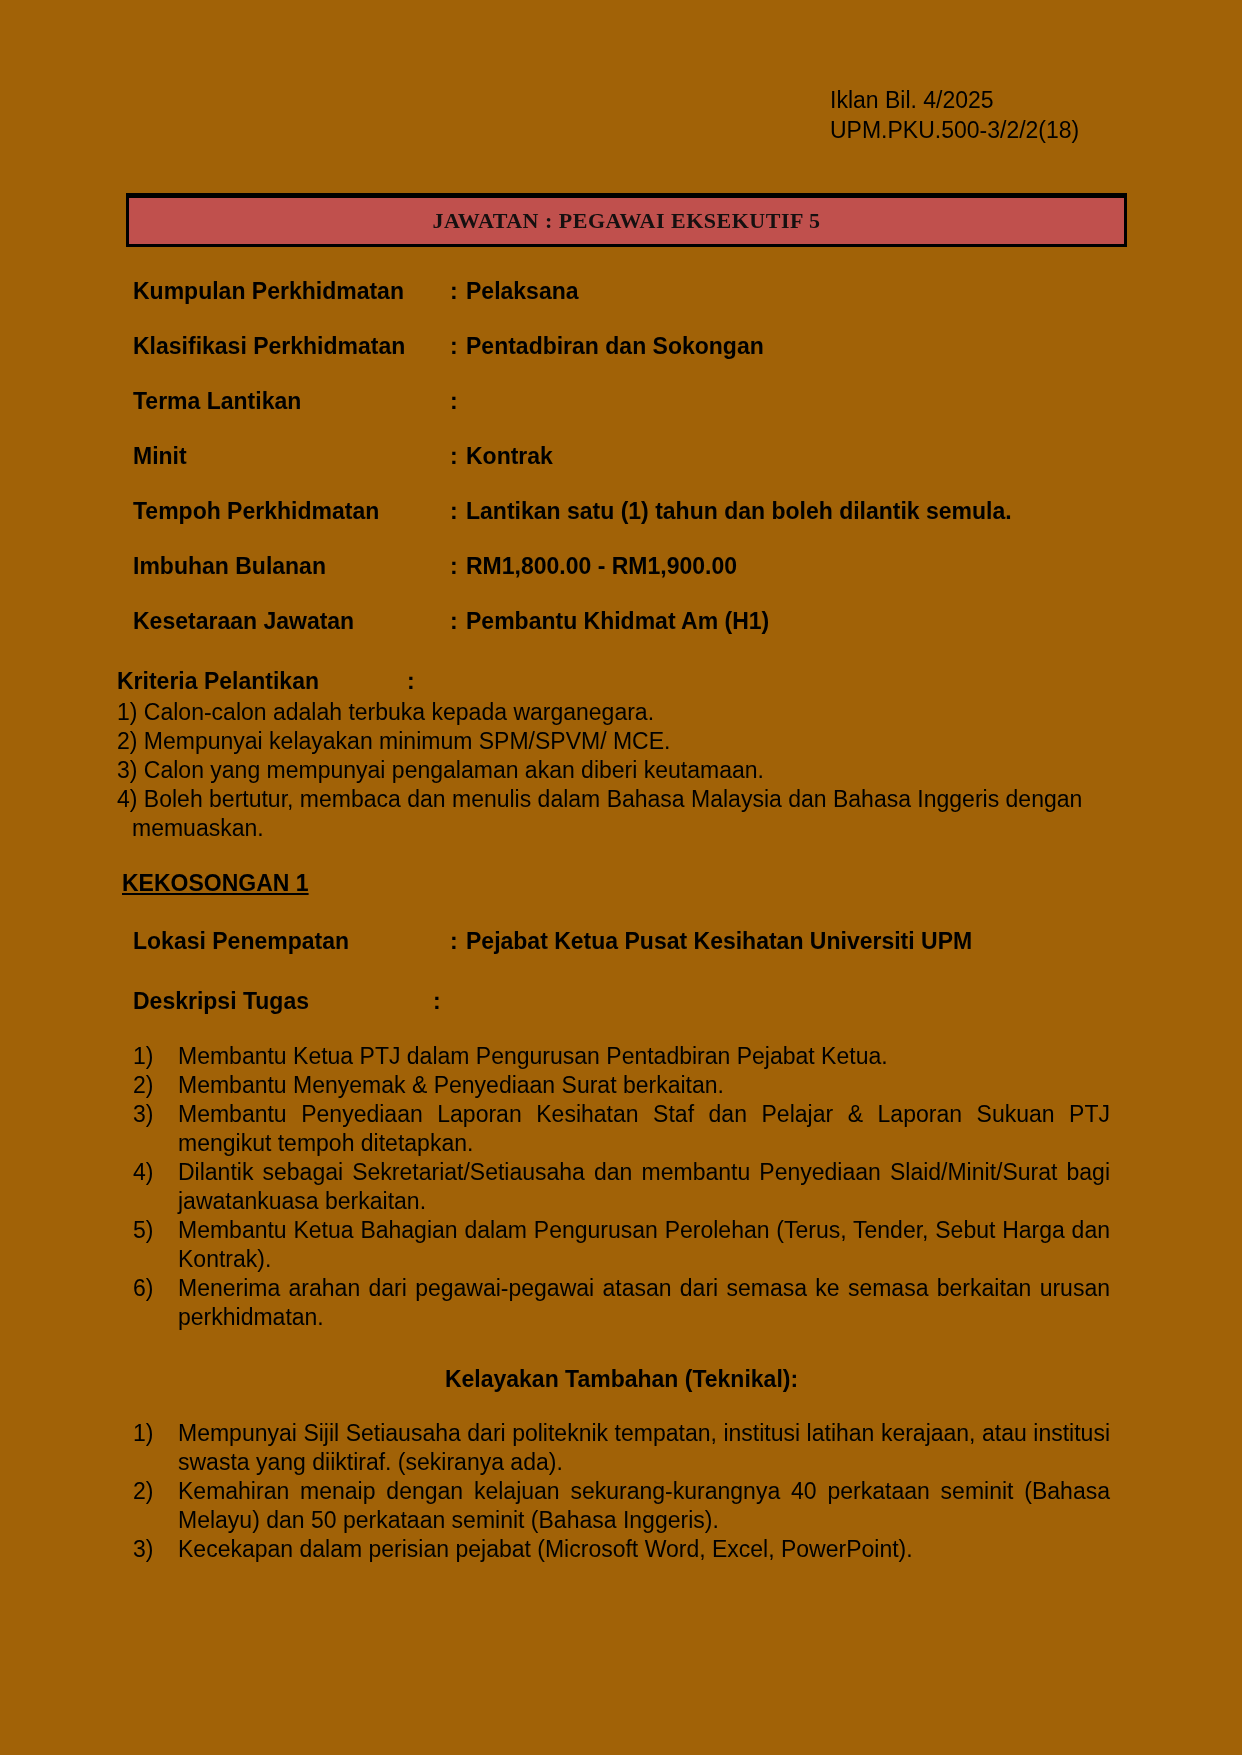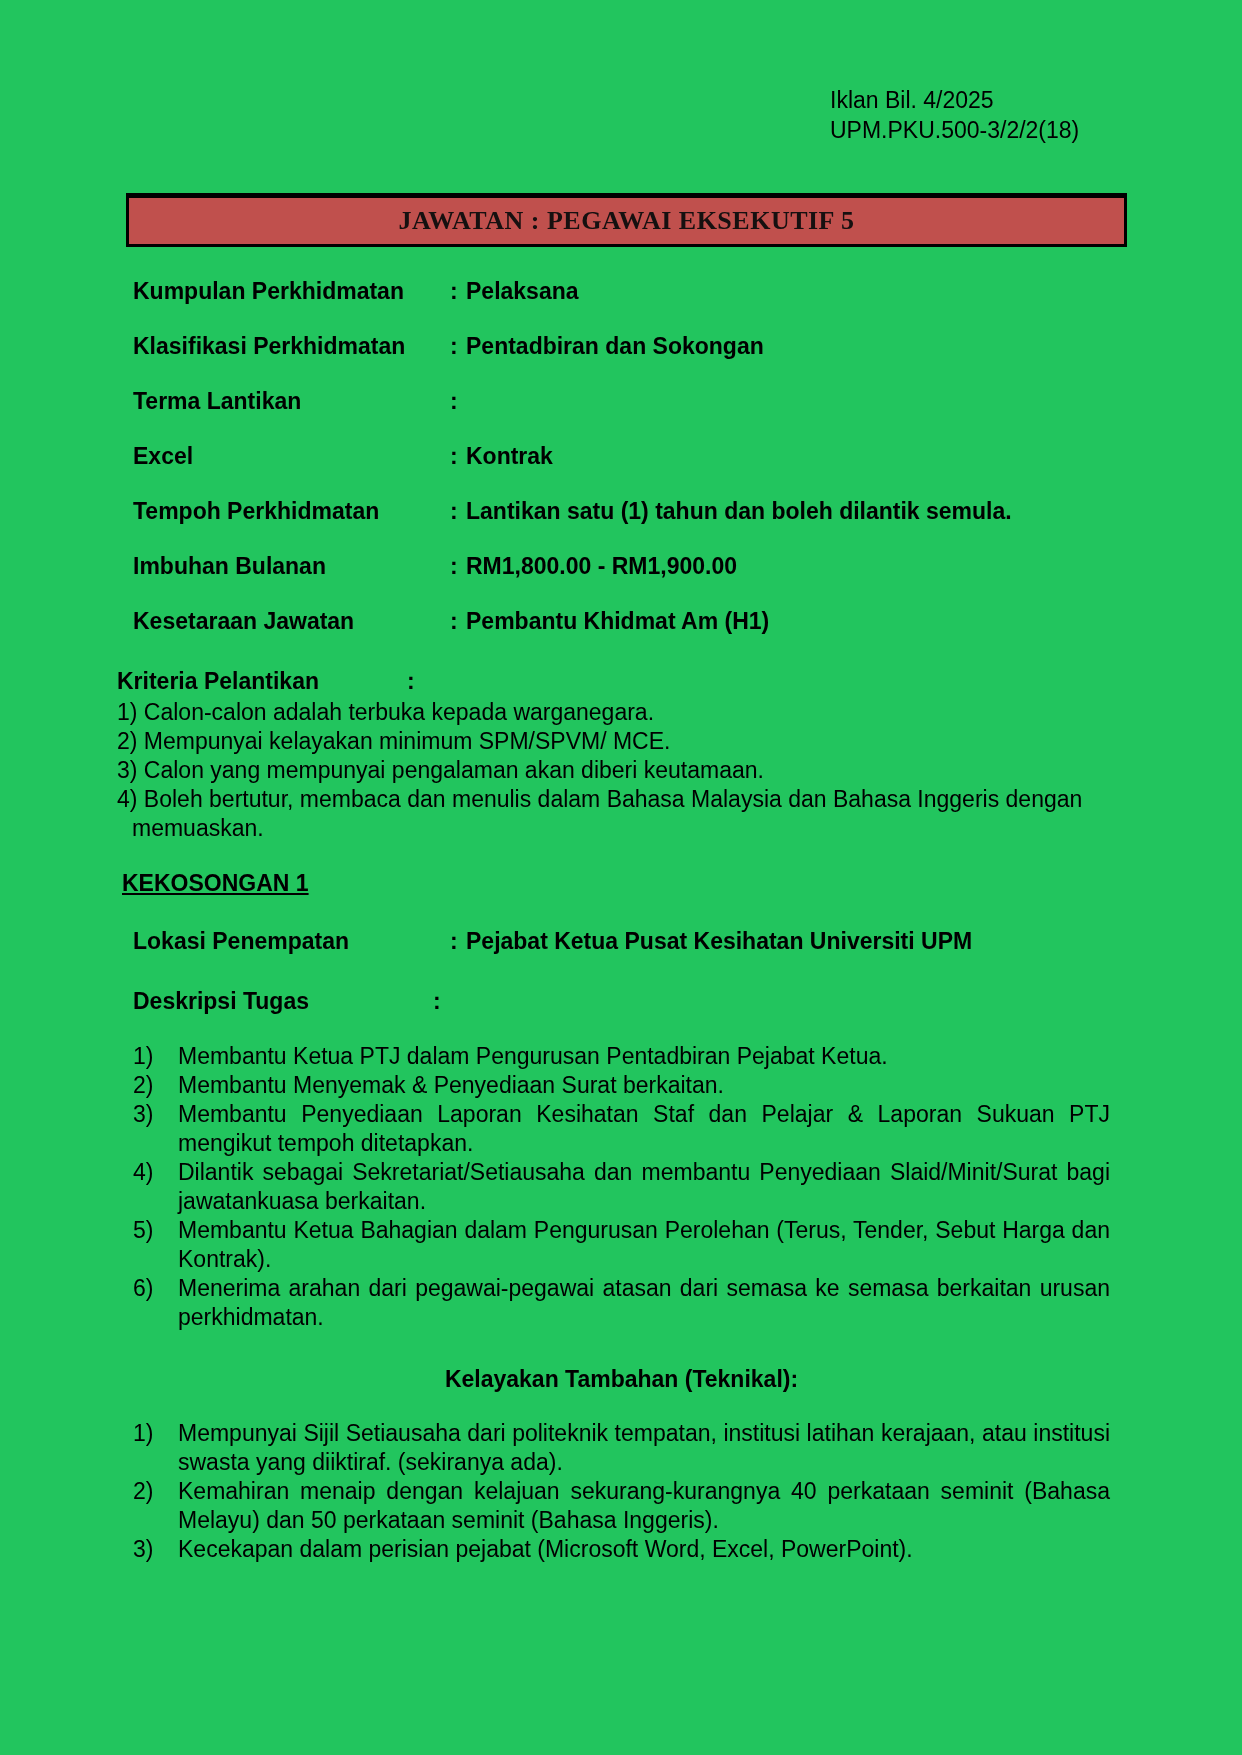--- a/index.html
+++ b/index.html
@@ -5,21 +5,21 @@
   html, body {
     margin: 0;
     padding: 0;
     background: #ffffff;
   }
   .page {
     position: relative;
     width: 1242px;
     height: 1755px;
     margin: 0 auto;
-    background: #22c55e;
+    background: #a16207;
     box-sizing: border-box;
     padding: 85px 132px 0 133px;
     font-family: "Liberation Sans", "DejaVu Sans", sans-serif;
     font-size: 23px;
     color: #000000;
     overflow: hidden;
   }
   
   .ref-block {
     margin-left: 697px;
@@ -34,21 +34,21 @@
     width: 1001px;
     box-sizing: border-box;
     border: 3px solid #000000;
     border-top-width: 5px;
     background: #C0504D;
     text-align: center;
   }
   .banner-title {
     font-family: "Liberation Serif", "DejaVu Serif", serif;
     font-weight: bold;
-    font-size: 26px;
+    font-size: 22px;
     letter-spacing: 0.5px;
     line-height: 46px;
     color: #161010;
     white-space: nowrap;
     border-radius: 13px;
   }
   
   .fields { margin-top: 28px; }
   .field-row {
     display: flex;
@@ -133,21 +133,21 @@
     <div class="field-row">
       <span class="field-label">Klasifikasi Perkhidmatan</span>
       <span class="field-colon">:</span>
       <span class="field-value">Pentadbiran dan Sokongan</span>
     </div>
     <div class="field-row">
       <span class="field-label">Terma Lantikan</span>
       <span class="field-colon">:</span>
     </div>
     <div class="field-row">
-      <span class="field-label">Excel</span>
+      <span class="field-label">Minit</span>
       <span class="field-colon">:</span>
       <span class="field-value">Kontrak</span>
     </div>
     <div class="field-row">
       <span class="field-label">Tempoh Perkhidmatan</span>
       <span class="field-colon">:</span>
       <span class="field-value">Lantikan satu (1) tahun dan boleh dilantik semula.</span>
     </div>
     <div class="field-row">
       <span class="field-label">Imbuhan Bulanan</span>

